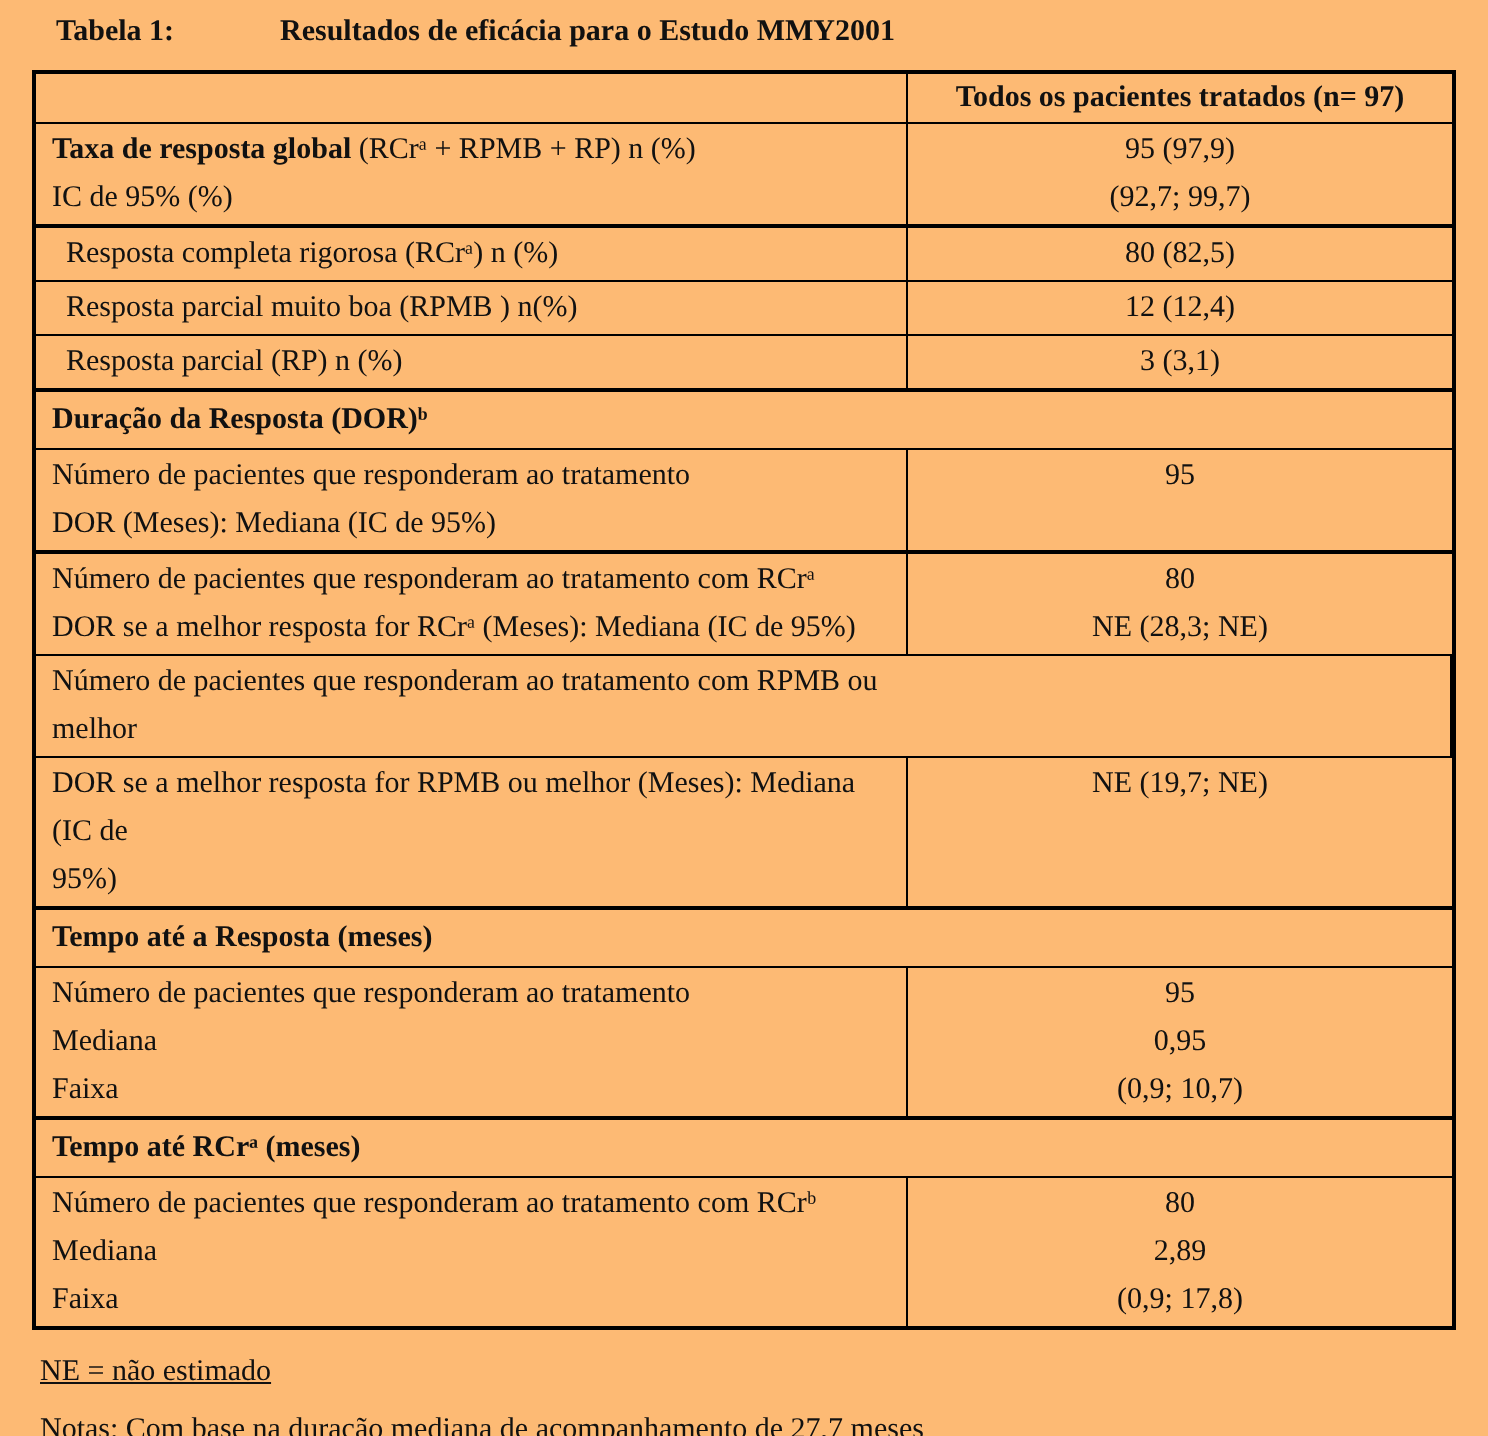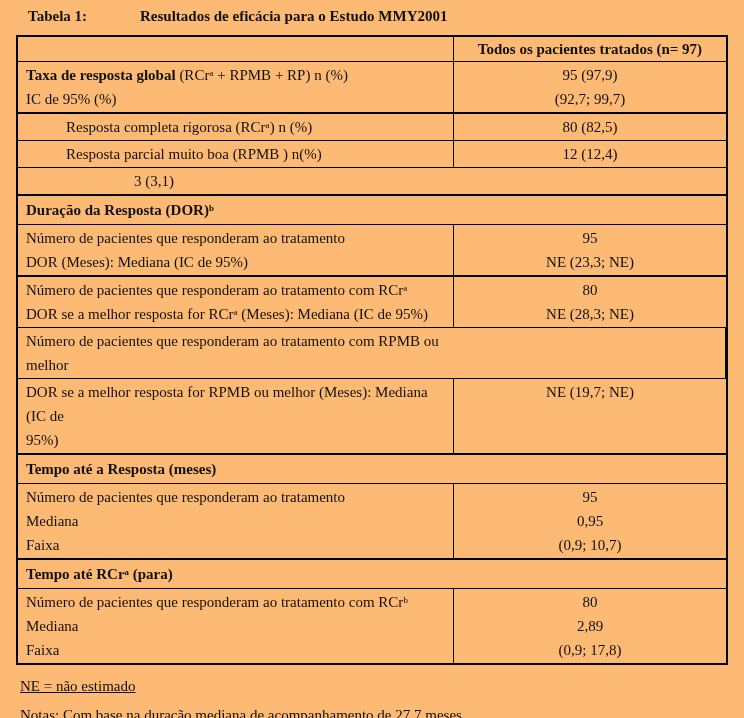--- a/index.html
+++ b/index.html
@@ -37,21 +37,21 @@
     box-sizing: border-box;
   }
   .t-row:first-child { border-top: none; }
   .t-row.thick { border-top: 2px solid #000; }
   .cell-l {
     flex: 1;
     border-right: 1.5px solid #000;
     padding: 1px 8px;
     box-sizing: border-box;
   }
-  .cell-l.indent { padding-left: 48px; }
+  .cell-l.indent { padding-left: 15px; }
   .cell-r {
     width: 272px;
     padding: 1px 8px;
     text-align: center;
     box-sizing: border-box;
   }
   .cell-full {
     flex: 1;
     padding: 2px 8px;
     font-weight: bold;
@@ -108,37 +108,39 @@
     <div class="t-row">
       <div class="cell-l indent">
         <div class="line">Resposta parcial muito boa (RPMB ) n(%)</div>
       </div>
       <div class="cell-r">
         <div class="line">12 (12,4)</div>
       </div>
     </div>
 
     <div class="t-row">
+      <div class="cell-l indent">
+        <div class="line">Resposta parcial (RP) n (%)</div>
+      </div>
       <div class="cell-r">
         <div class="line">3 (3,1)</div>
       </div>
     </div>
 
     <div class="t-row thick">
       <div class="cell-full line">Duração da Resposta (DOR)ᵇ</div>
     </div>
 
     <div class="t-row">
       <div class="cell-l">
         <div class="line">Número de pacientes que responderam ao tratamento</div>
         <div class="line">DOR (Meses): Mediana (IC de 95%)</div>
       </div>
       <div class="cell-r">
         <div class="line">95</div>
-        <div class="line">NE (23,3; NE)</div>
       </div>
     </div>
 
     <div class="t-row thick">
       <div class="cell-l">
         <div class="line">Número de pacientes que responderam ao tratamento com RCrᵃ</div>
         <div class="line">DOR se a melhor resposta for RCrᵃ (Meses): Mediana (IC de 95%)</div>
       </div>
       <div class="cell-r">
         <div class="line">80</div>
@@ -174,21 +176,21 @@
         <div class="line">Faixa</div>
       </div>
       <div class="cell-r">
         <div class="line">95</div>
         <div class="line">0,95</div>
         <div class="line">(0,9; 10,7)</div>
       </div>
     </div>
 
     <div class="t-row thick">
-      <div class="cell-full line">Tempo até RCrᵃ (para)</div>
+      <div class="cell-full line">Tempo até RCrᵃ (meses)</div>
     </div>
 
     <div class="t-row">
       <div class="cell-l">
         <div class="line">Número de pacientes que responderam ao tratamento com RCrᵇ</div>
         <div class="line">Mediana</div>
         <div class="line">Faixa</div>
       </div>
       <div class="cell-r">
         <div class="line">80</div>

